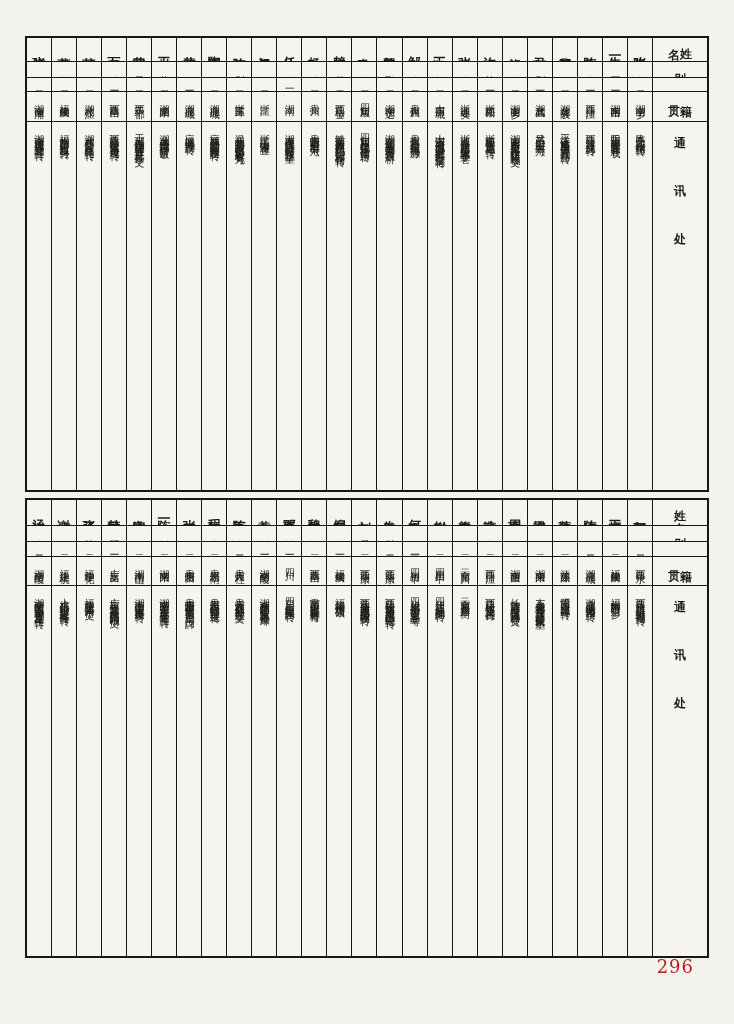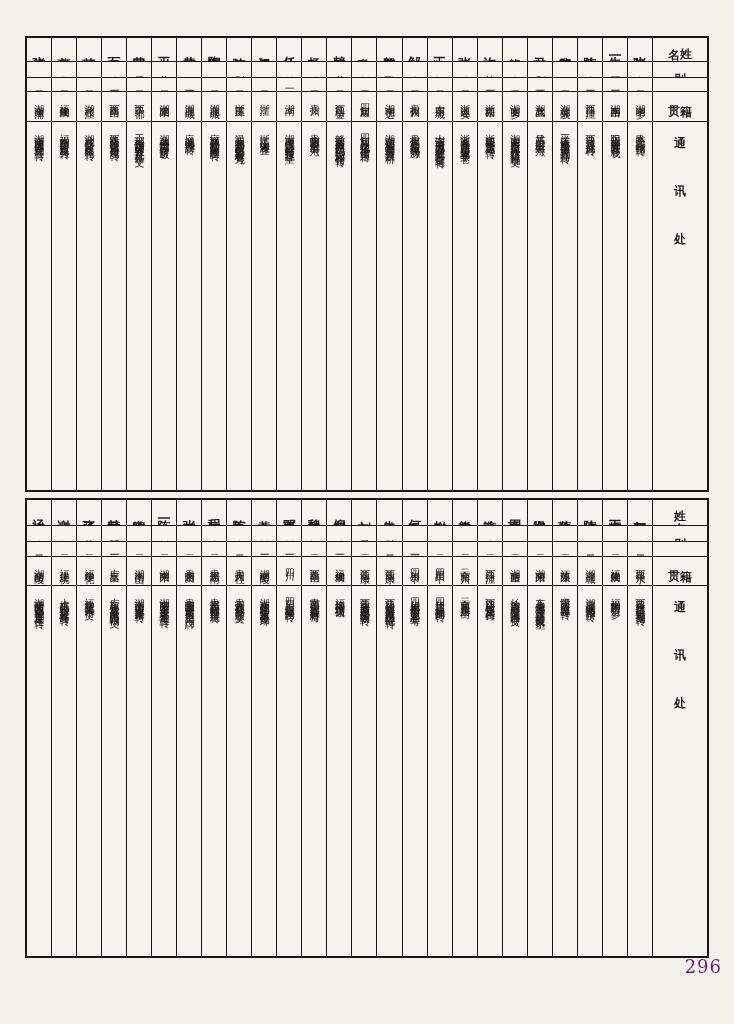--- a/index.html
+++ b/index.html
@@ -55,23 +55,23 @@
   .c-name .vtext{font-size:13px;font-weight:bold;letter-spacing:2px;}
   .c-address .vtext{height:calc(100% - 8px);}
   
   .hcell .vtext{font-weight:bold;font-size:12px;}
   .h-name .vtext{letter-spacing:12px;}
   .h-alias .vtext{letter-spacing:6px;}
   .h-age .vtext{letter-spacing:4px;}
   .h-native .vtext{letter-spacing:16px;}
   .h-address .vtext{letter-spacing:48px;}
   .page-number{
-    position:absolute;right:12px;top:956px;
+    position:absolute;right:40px;top:956px;
     font-family:"DejaVu Serif",serif;
-    font-size:18px;color:#701a75;
+    font-size:18px;color:#b91c1c;
     letter-spacing:1px;
   }
 </style>
 </head>
 <body>
 
 <div class="sheet">
 
   <div class="rtable t-top">
     <div class="col hcol">

